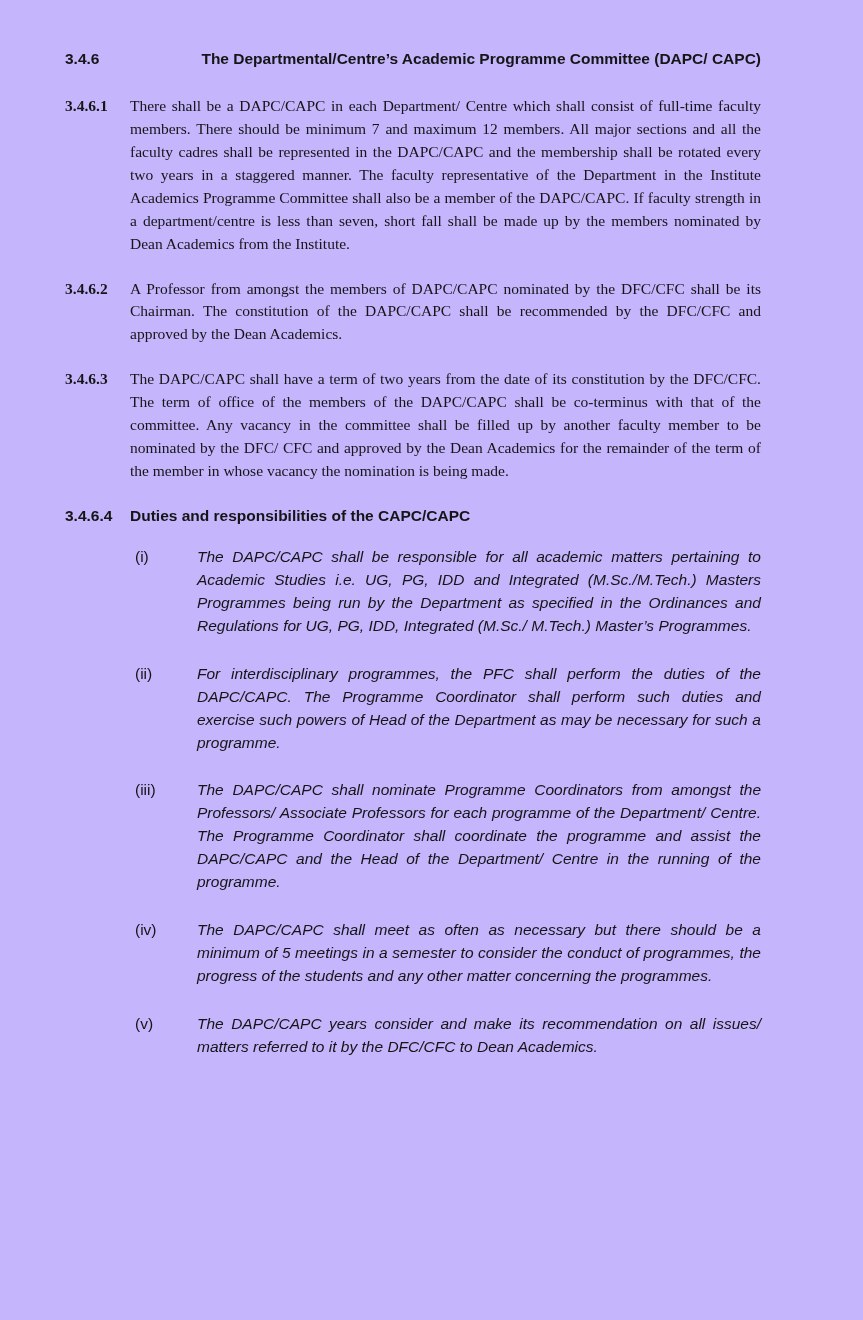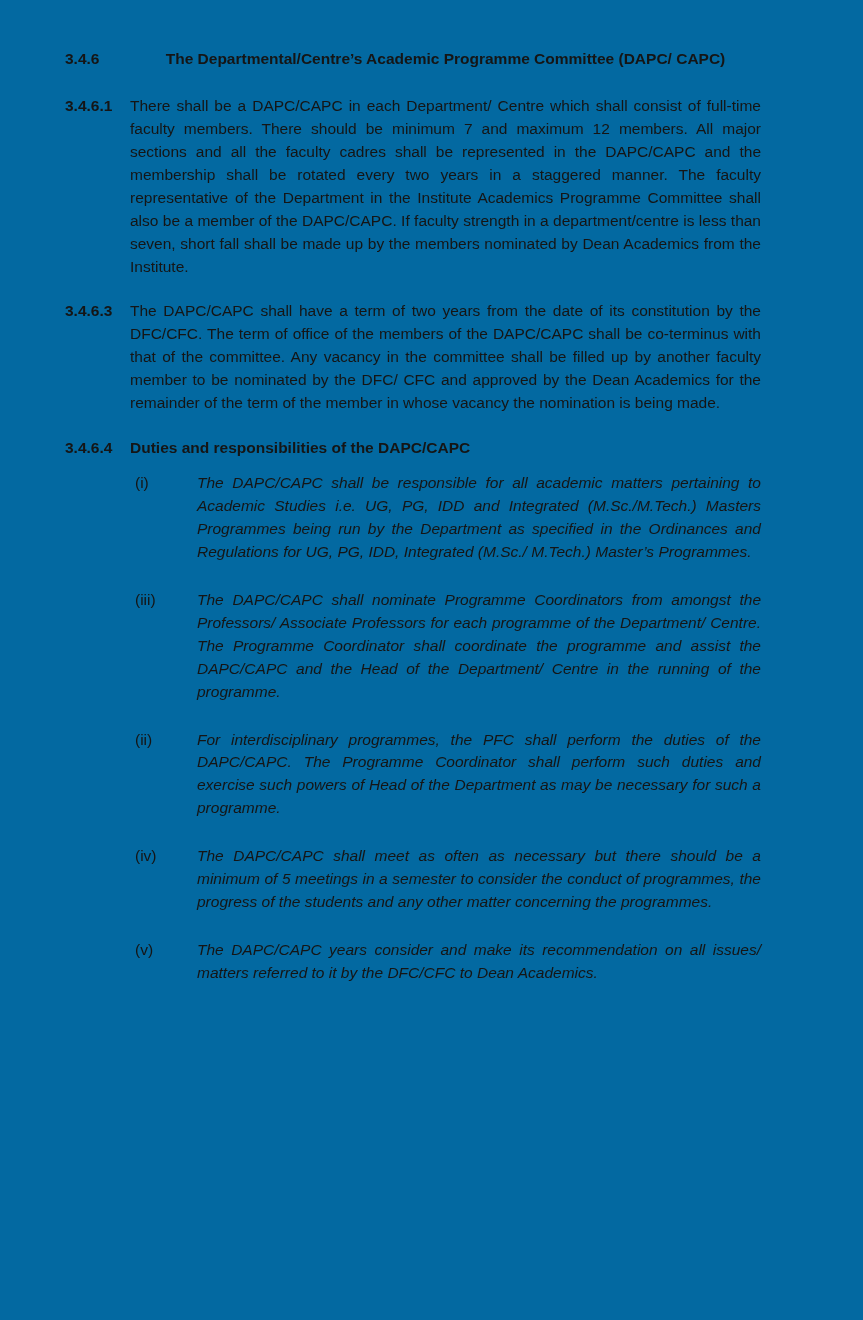--- a/index.html
+++ b/index.html
@@ -4,21 +4,21 @@
 <style>
   html, body {
     margin: 0;
     padding: 0;
     background: #ffffff;
   }
   .page {
     position: relative;
     width: 863px;
     height: 1320px;
-    background: #0369a1;
+    background: #c4b5fd;
     box-sizing: border-box;
     padding: 48px 102px 40px 65px;
     font-family: "Liberation Sans", sans-serif;
     font-size: 15.5px;
     line-height: 1.48;
     color: #151515;
     overflow: hidden;
   }
   .row {
     display: flex;
@@ -28,24 +28,24 @@
     flex: 0 0 65px;
     font-weight: 700;
   }
   .body-col {
     flex: 1;
     text-align: justify;
   }
   .heading-row { margin-bottom: 24px; }
   .heading-row .body-col {
     font-weight: 700;
-    text-align: center;
+    text-align: right;
   }
-  .para-row { margin-bottom: 22px; }
-  .subheading-row { margin-bottom: 12px; }
+  .para-row { margin-bottom: 22px; font-family: Liberation Serif, serif; }
+  .subheading-row { margin-bottom: 18px; }
   .subheading-row .body-col {
     font-weight: 700;
     text-align: left;
   }
   .list {
     margin-left: 65px;
   }
   .list-row {
     display: flex;
     align-items: flex-start;
@@ -70,46 +70,50 @@
   <div class="row heading-row">
     <span class="num-col">3.4.6</span>
     <span class="body-col">The Departmental/Centre’s Academic Programme Committee (DAPC/ CAPC)</span>
   </div>
 
   <div class="row para-row">
     <span class="num-col">3.4.6.1</span>
     <span class="body-col">There shall be a DAPC/CAPC in each Department/ Centre which shall consist of full-time faculty members. There should be minimum 7 and maximum 12 members. All major sections and all the faculty cadres shall be represented in the DAPC/CAPC and the membership shall be rotated every two years in a staggered manner.  The faculty representative of the Department in the Institute Academics Programme Committee shall also be a member of the DAPC/CAPC. If faculty strength in a department/centre is less than seven, short fall shall be made up by the members nominated by Dean Academics from the Institute.</span>
   </div>
 
+  <div class="row para-row">
+    <span class="num-col">3.4.6.2</span>
+    <span class="body-col">A Professor from amongst the members of DAPC/CAPC nominated by the DFC/CFC shall be its Chairman. The constitution of the DAPC/CAPC shall be recommended by the DFC/CFC and approved by the Dean Academics.</span>
+  </div>
 
   <div class="row para-row">
     <span class="num-col">3.4.6.3</span>
     <span class="body-col">The DAPC/CAPC shall have a term of two years from the date of its constitution by the DFC/CFC. The term of office of the members of the DAPC/CAPC shall be co-terminus with that of the committee. Any vacancy in the committee shall be filled up by another faculty member to be nominated by the DFC/ CFC and approved by the Dean Academics for the remainder of the term of the member in whose vacancy the nomination is being made.</span>
   </div>
 
   <div class="row subheading-row">
     <span class="num-col">3.4.6.4</span>
-    <span class="body-col">Duties and responsibilities of the DAPC/CAPC</span>
+    <span class="body-col">Duties and responsibilities of the CAPC/CAPC</span>
   </div>
 
   <div class="list">
 
     <div class="list-row">
       <span class="marker-col">(i)</span>
       <span class="text-col">The DAPC/CAPC shall be responsible for all academic matters pertaining to Academic Studies i.e. UG, PG, IDD and Integrated (M.Sc./M.Tech.) Masters Programmes being run by the Department as specified in the Ordinances and Regulations for UG, PG, IDD, Integrated  (M.Sc./ M.Tech.) Master’s Programmes.</span>
     </div>
 
     <div class="list-row">
-      <span class="marker-col">(iii)</span>
-      <span class="text-col">The DAPC/CAPC shall nominate Programme Coordinators from amongst the Professors/ Associate Professors for each programme of the Department/ Centre. The Programme Coordinator shall coordinate the programme and assist the DAPC/CAPC and the Head of the Department/ Centre in the running of the programme.</span>
+      <span class="marker-col">(ii)</span>
+      <span class="text-col">For interdisciplinary programmes, the PFC shall perform the duties of the DAPC/CAPC. The Programme Coordinator shall perform such duties and exercise such powers of Head of the Department as may be necessary for such a programme.</span>
     </div>
 
     <div class="list-row">
-      <span class="marker-col">(ii)</span>
-      <span class="text-col">For interdisciplinary programmes, the PFC shall perform the duties of the DAPC/CAPC. The Programme Coordinator shall perform such duties and exercise such powers of Head of the Department as may be necessary for such a programme.</span>
+      <span class="marker-col">(iii)</span>
+      <span class="text-col">The DAPC/CAPC shall nominate Programme Coordinators from amongst the Professors/ Associate Professors for each programme of the Department/ Centre. The Programme Coordinator shall coordinate the programme and assist the DAPC/CAPC and the Head of the Department/ Centre in the running of the programme.</span>
     </div>
 
     <div class="list-row">
       <span class="marker-col">(iv)</span>
       <span class="text-col">The DAPC/CAPC shall meet as often as necessary but there should be a minimum of 5 meetings in a semester to consider the conduct of programmes, the progress of the students and any other matter concerning the programmes.</span>
     </div>
 
     <div class="list-row">
       <span class="marker-col">(v)</span>
       <span class="text-col">The DAPC/CAPC years consider and make its recommendation on all issues/ matters referred to it by the DFC/CFC to Dean Academics.</span>

